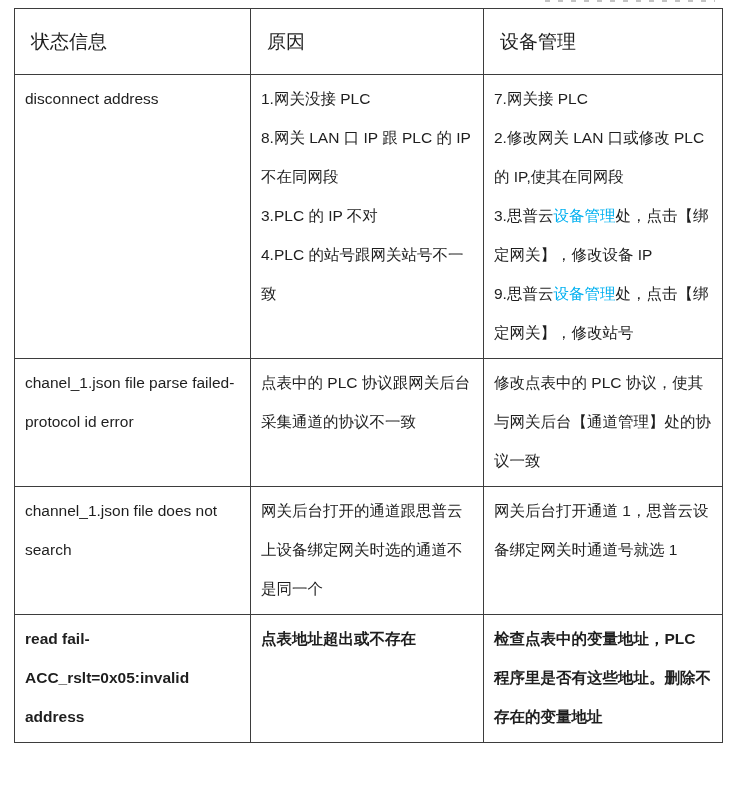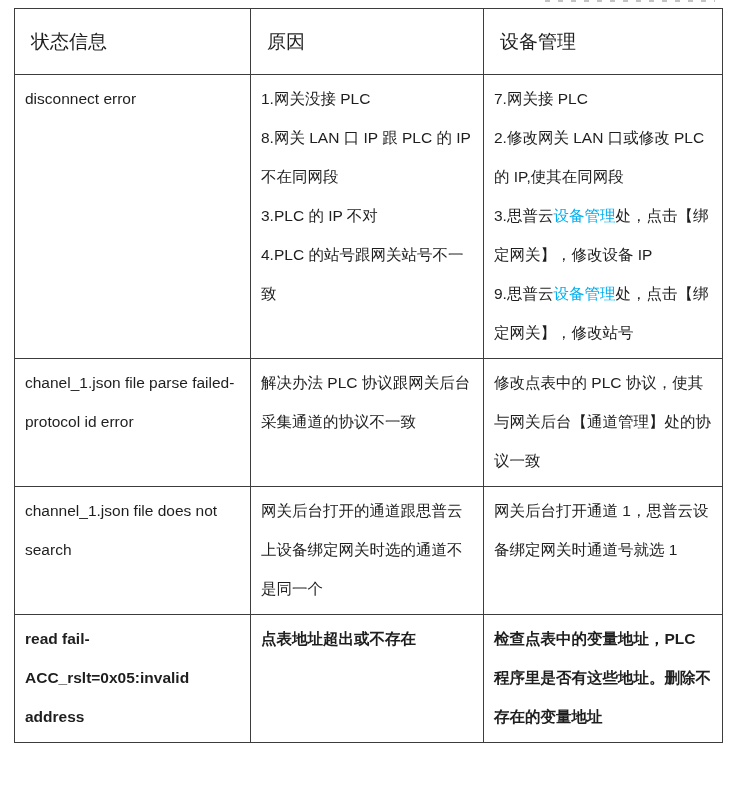--- a/index.html
+++ b/index.html
@@ -79,41 +79,41 @@
   <thead>
     <tr>
       <th>状态信息</th>
       <th>原因</th>
       <th>设备管理</th>
     </tr>
   </thead>
   <tbody>
       <tr>
         <td>
-          <p><span>disconnect error</span></p>
+          <p><span>disconnect address</span></p>
         </td>
         <td>
           <p><span>1.网关没接 PLC</span></p>
           <p><span>8.网关 LAN 口 IP 跟 PLC 的 IP 不在同网段</span></p>
           <p><span>3.PLC 的 IP 不对</span></p>
           <p><span>4.PLC 的站号跟网关站号不一致</span></p>
         </td>
         <td>
           <p><span>7.网关接 PLC</span></p>
           <p><span>2.修改网关 LAN 口或修改 PLC 的 IP,使其在同网段</span></p>
           <p><span>3.思普云</span><span class="accent">设备管理</span><span>处，点击【绑定网关】，修改设备 IP</span></p>
           <p><span>9.思普云</span><span class="accent">设备管理</span><span>处，点击【绑定网关】，修改站号</span></p>
         </td>
       </tr>
       <tr>
         <td>
           <p><span>chanel_1.json file parse failed-protocol id error</span></p>
         </td>
         <td>
-          <p><span>解决办法 PLC 协议跟网关后台采集通道的协议不一致</span></p>
+          <p><span>点表中的 PLC 协议跟网关后台采集通道的协议不一致</span></p>
         </td>
         <td>
           <p><span>修改点表中的 PLC 协议，使其与网关后台【通道管理】处的协议一致</span></p>
         </td>
       </tr>
       <tr>
         <td>
           <p><span>channel_1.json file does not search</span></p>
         </td>
         <td>

